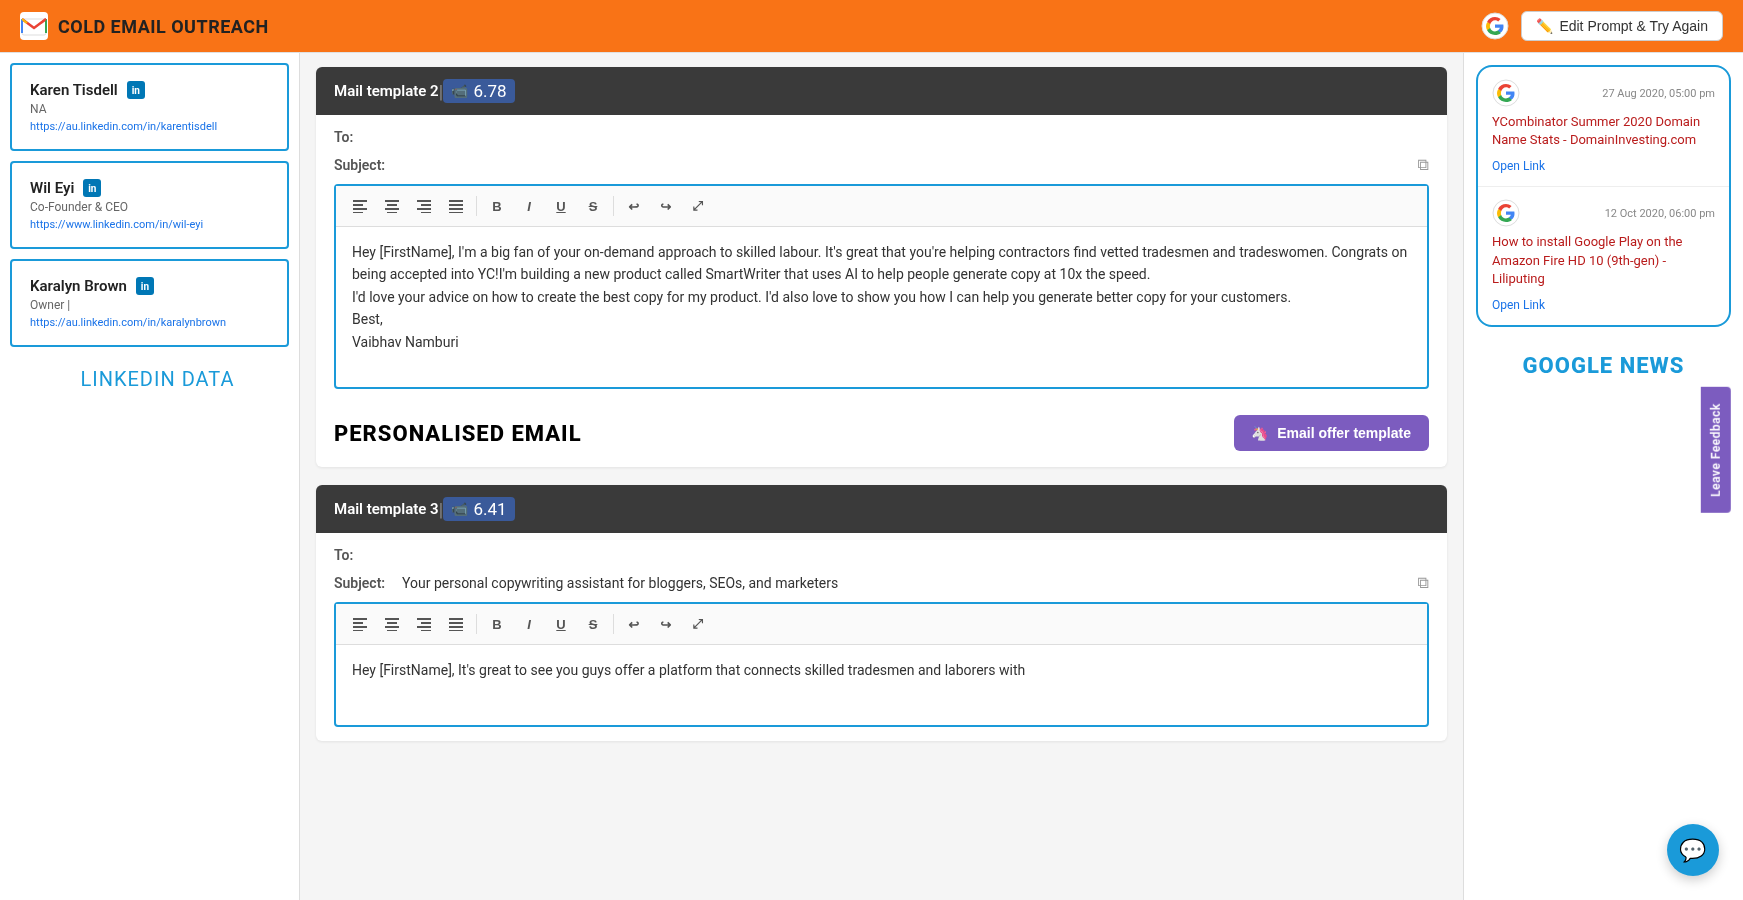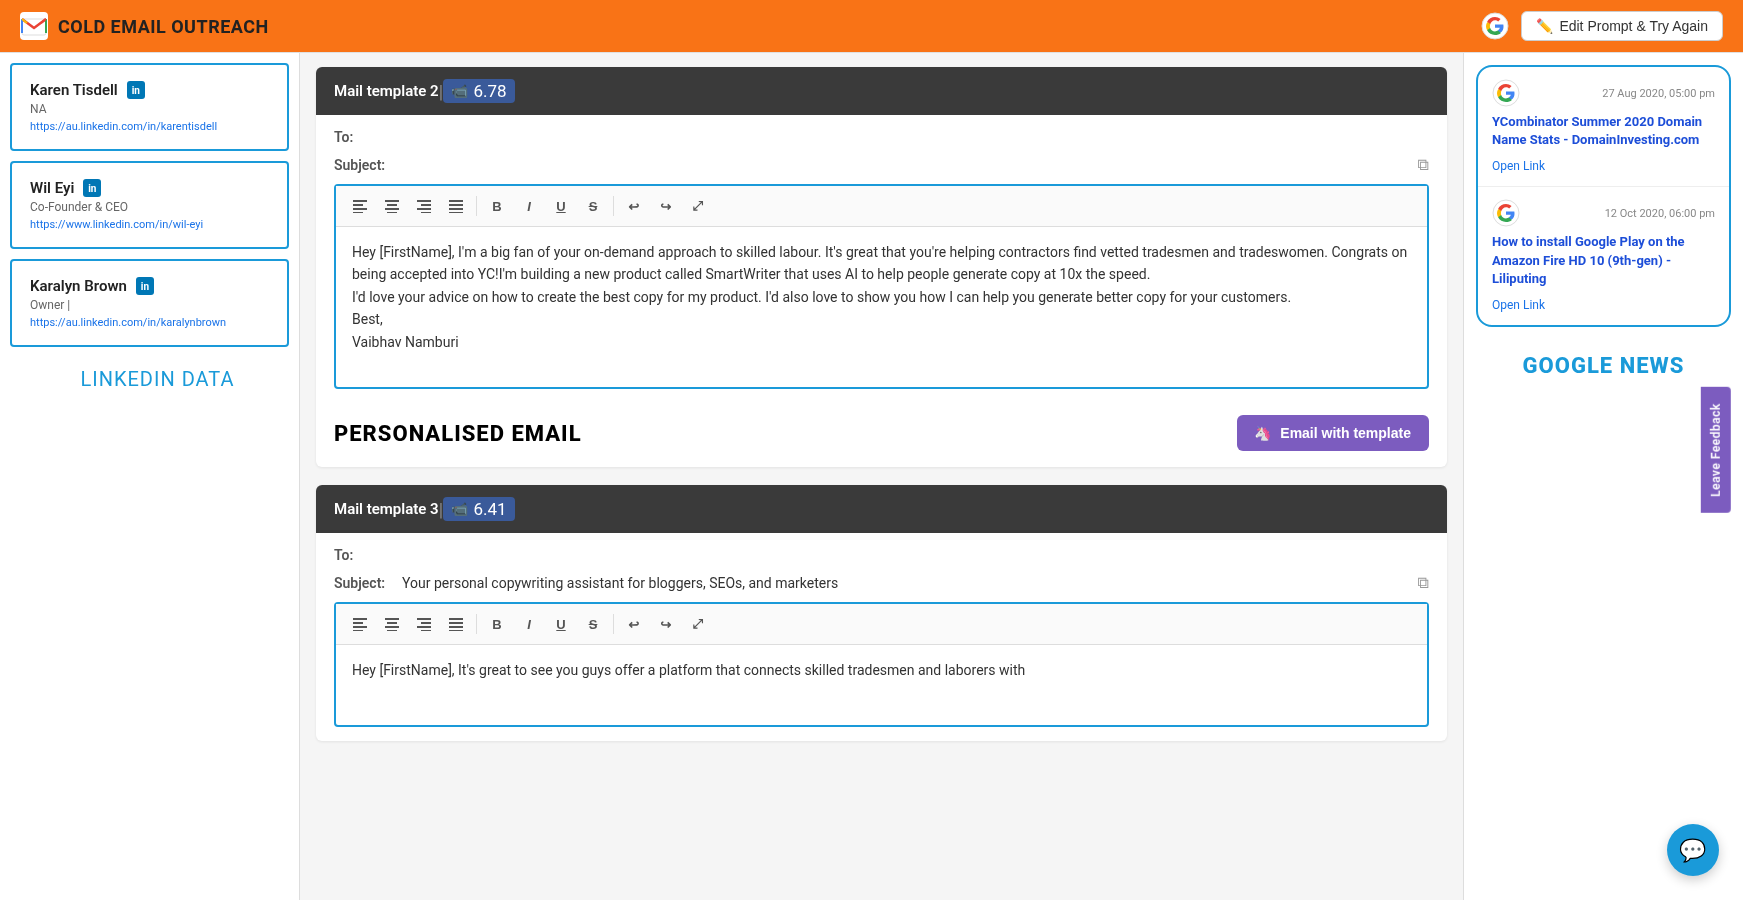--- a/index.html
+++ b/index.html
@@ -287,22 +287,22 @@
       align-items: center;
       justify-content: space-between;
       margin-bottom: 6px;
     }
     .news-date {
       font-size: 11px;
       color: #888;
     }
     .news-title {
       font-size: 13px;
-      font-weight: 700;
-      color: #1d4ed8;
+      font-weight: 400;
+      color: #b91c1c;
       line-height: 1.4;
       margin-bottom: 6px;
     }
     .news-open-link {
       font-size: 12px;
       color: #1a73e8;
       cursor: pointer;
     }
     .google-news-label {
       font-size: 22px;
@@ -496,21 +496,21 @@
             Best,<br>
             Vaibhav Namburi
           </div>
         </div>
       </div>
 
       <div class="mail-footer">
         <span class="personalised-label">PERSONALISED EMAIL</span>
         <button class="email-template-btn">
           <span>🦄</span>
-          <span>Email with template</span>
+          <span>Email offer template</span>
         </button>
       </div>
     </div>
 
     <div class="mail-card">
       <div class="mail-card-header">
         <span class="mail-card-title">Mail template 3</span>
         <span class="divider-pipe">|</span>
         <div class="score-badge">
           <span class="score-icon">📹</span>

